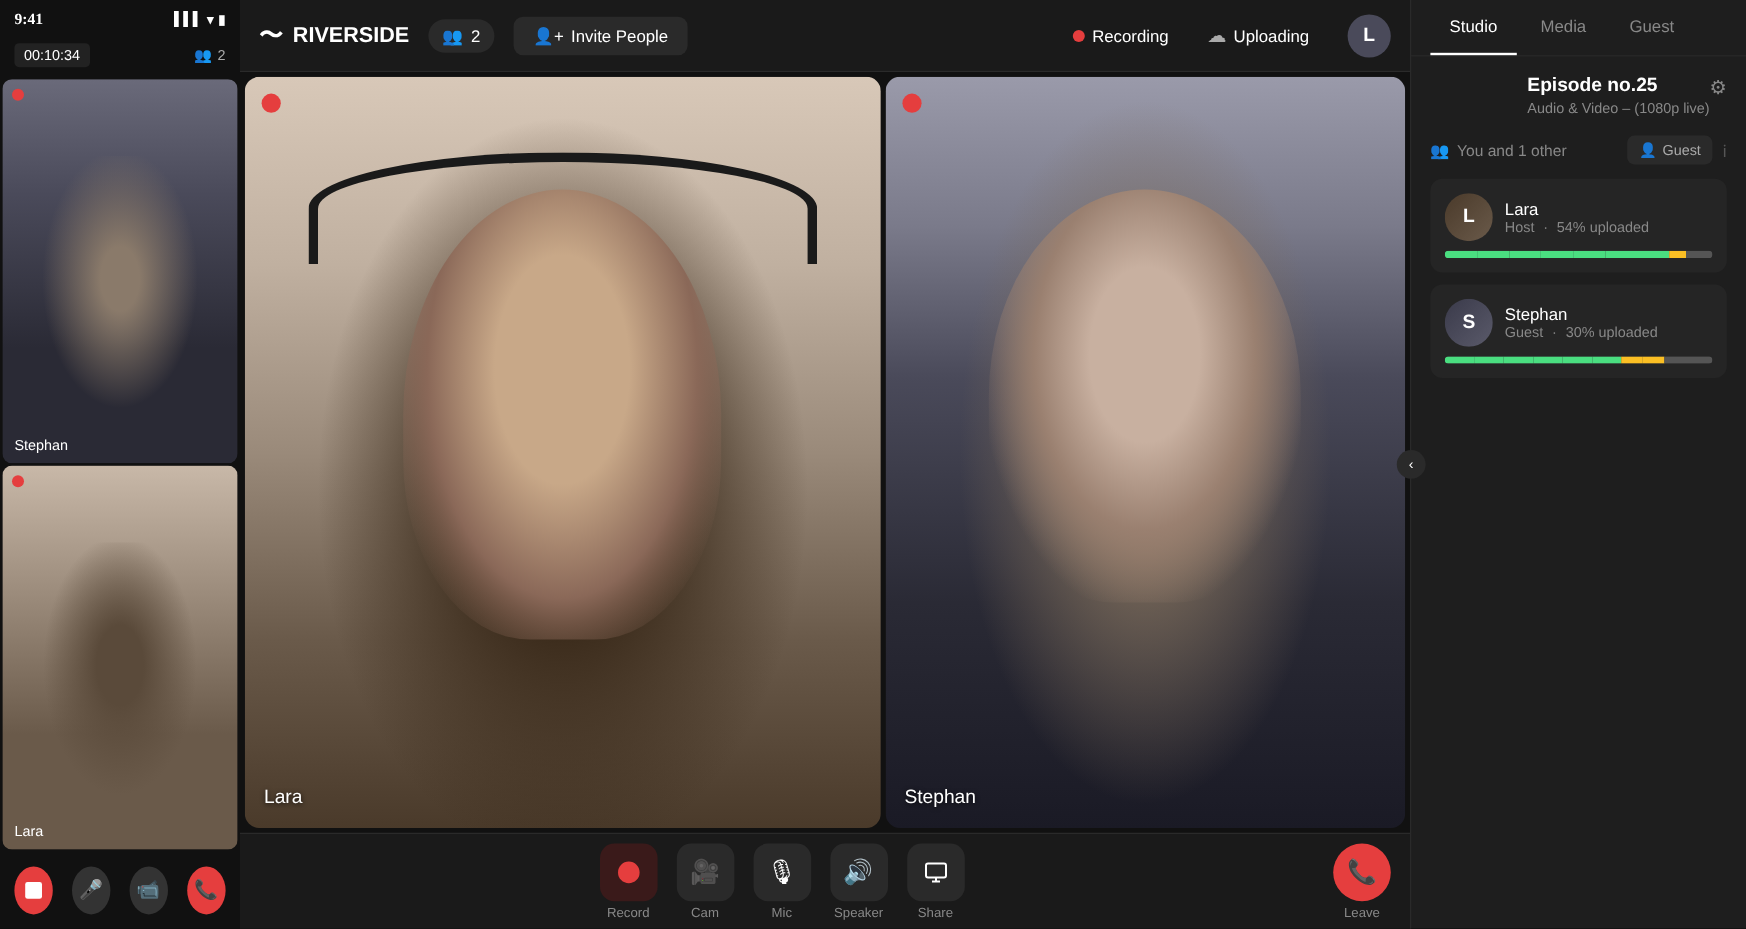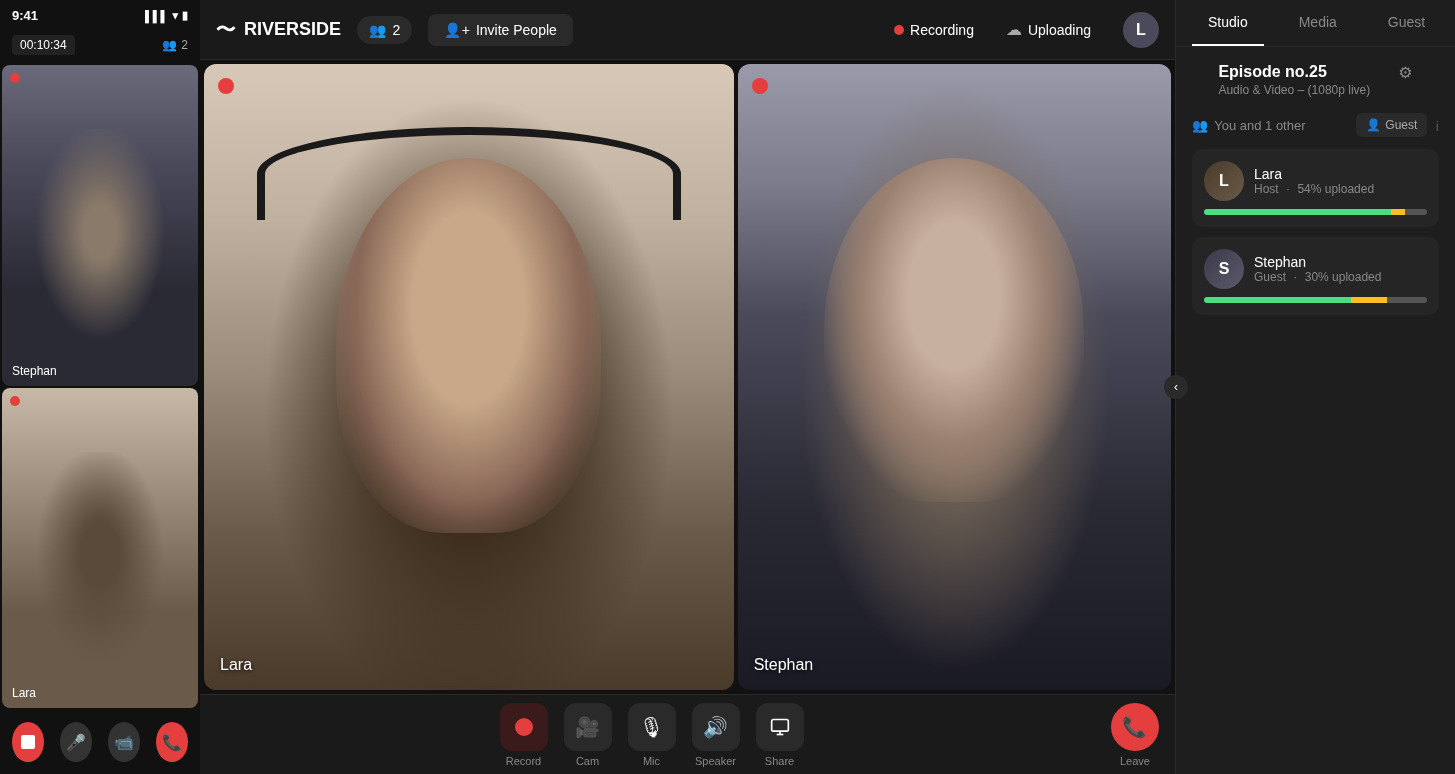--- a/index.html
+++ b/index.html
@@ -22,20 +22,21 @@
       position: relative;
     }
     .phone-status-bar {
       display: flex;
       justify-content: space-between;
       align-items: center;
       padding: 8px 12px;
       color: #fff;
       font-size: 13px;
       font-weight: 600;
+      font-family: Liberation Serif, serif;
     }
     .phone-status-icons {
       display: flex;
       gap: 4px;
       align-items: center;
       font-size: 11px;
     }
     .phone-timer-bar {
       display: flex;
       justify-content: space-between;
@@ -299,21 +300,21 @@
       min-width: 280px;
       background: #1e1e1e;
       border-left: 1px solid #2a2a2a;
       display: flex;
       flex-direction: column;
     }
     .right-panel-tabs {
       display: flex;
       padding: 0 16px;
       border-bottom: 1px solid #2a2a2a;
-      gap: 19px;
+      gap: 4px;
       align-items: flex-end;
     }
     .right-tab {
       padding: 14px 16px;
       color: #888;
       font-size: 14px;
       cursor: pointer;
       border-bottom: 2px solid transparent;
       font-weight: 500;
     }
@@ -321,24 +322,23 @@
       color: #fff;
       border-bottom-color: #fff;
     }
     .right-panel-content {
       flex: 1;
       padding: 16px;
       overflow-y: auto;
     }
     .right-panel-header {
       display: flex;
-      justify-content: center;
+      justify-content: flex-end;
       align-items: flex-start;
       margin-bottom: 16px;
-      gap: 28px;
     }
     .episode-title {
       color: #fff;
       font-size: 16px;
       font-weight: 600;
     }
     .episode-subtitle {
       color: #888;
       font-size: 12px;
       margin-top: 2px;

